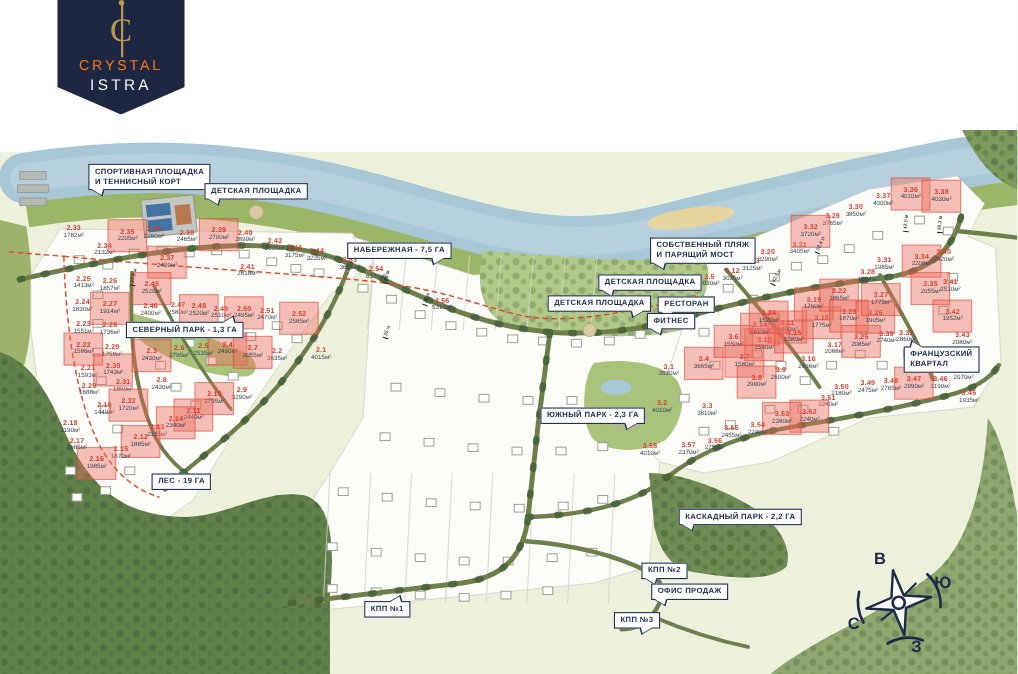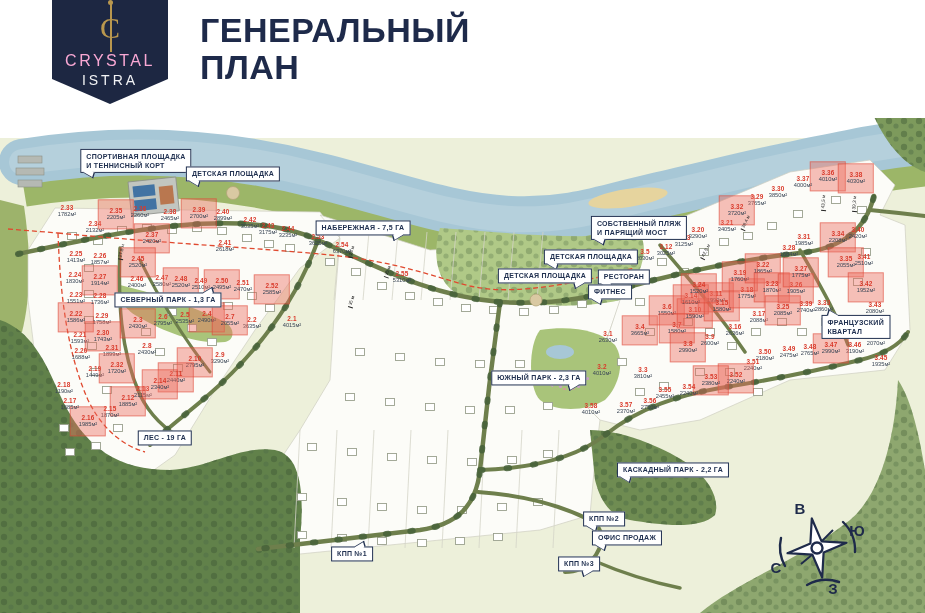--- a/index.html
+++ b/index.html
@@ -8,21 +8,21 @@
 
   
   .hdr{position:absolute;left:0;top:0;width:925px;height:118px;background:#fff;z-index:6;}
   .logo{position:absolute;left:52px;top:0;width:116px;height:104px;background:#1d2742;
         clip-path:polygon(0 0,100% 0,100% 76%,50% 100%,0 76%);
         display:flex;flex-direction:column;align-items:center;z-index:7;}
   .logo .mono{position:relative;margin-top:6px;height:44px;width:40px;color:#b9974e;
               font-family:"Liberation Serif",serif;font-size:30px;line-height:44px;text-align:center;}
   .logo .mono::before{content:"";position:absolute;left:50%;top:-2px;width:1.5px;height:48px;background:#b9974e;}
   .logo .mono::after{content:"";position:absolute;left:calc(50% - 2px);top:-6px;width:5px;height:5px;border-radius:50%;background:#b9974e;}
-  .logo .b1{color:#f9a8d4;font-size:16px;letter-spacing:2.5px;margin-top:2px;}
+  .logo .b1{color:#f97316;font-size:13px;letter-spacing:2.5px;margin-top:2px;}
   .logo .b2{color:#f2f3f5;font-size:14px;letter-spacing:3px;margin-top:2px;}
   .title{position:absolute;left:200px;top:12px;color:#1e2a4a;font-weight:bold;
          font-size:34px;line-height:1.1;letter-spacing:.5px;z-index:7;}
 
   
   .lab{position:absolute;transform:translate(-50%,-50%);z-index:5;white-space:pre-line;
        background:#fff;border:1.6px solid #203050;color:#203050;font-weight:bold;
        font-size:7px;line-height:1.3;letter-spacing:.3px;padding:2px 5px;text-align:left;}
   .lab .tail{position:absolute;width:7px;height:7px;background:#fff;
              border-left:1.6px solid #203050;border-bottom:1.6px solid #203050;}
@@ -243,24 +243,20 @@
 
     <rect x="0" y="0" width="925" height="118" fill="#ffffff"></rect>
   </svg>
 
   <div class="hdr">
     <div class="logo">
       <div class="mono">C</div>
       <div class="b1">CRYSTAL</div>
       <div class="b2">ISTRA</div>
     </div>
-    <div class="title">
-      <div>ГЕНЕРАЛЬНЫЙ</div>
-      <div>ПЛАН</div>
-    </div>
   </div>
 
   <div id="plots-layer">
       <div class="plot" style="left: 292px; top: 322px;">
         <span class="num">2.1</span>
         <span class="area">4015м²</span>
       </div>
       <div class="plot" style="left: 252px; top: 323px;">
         <span class="num">2.2</span>
         <span class="area">3635м²</span>

